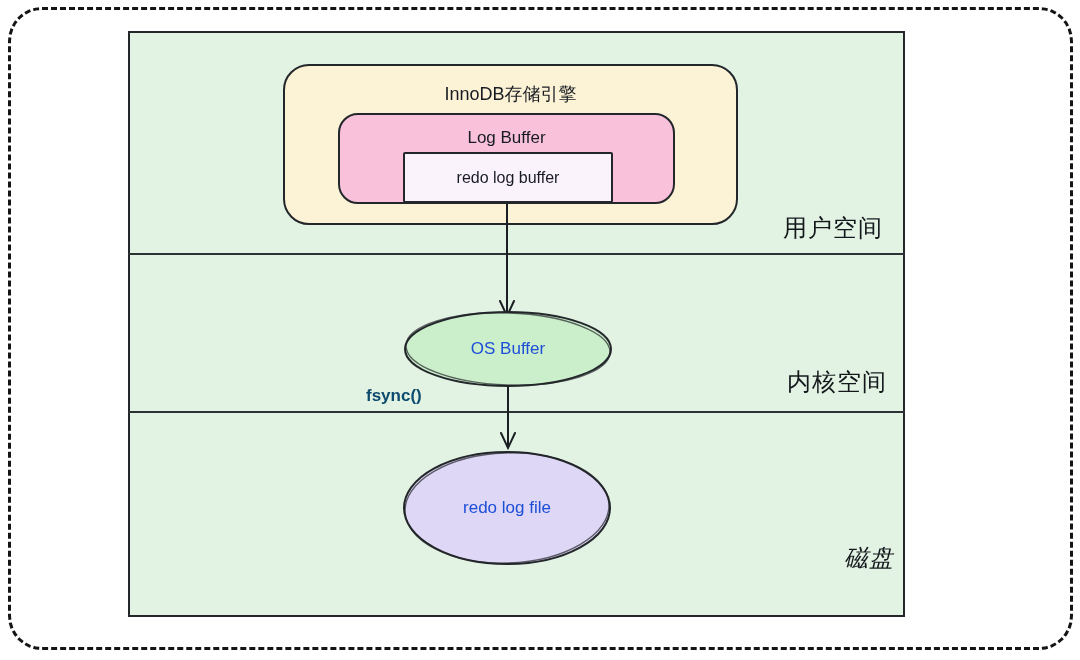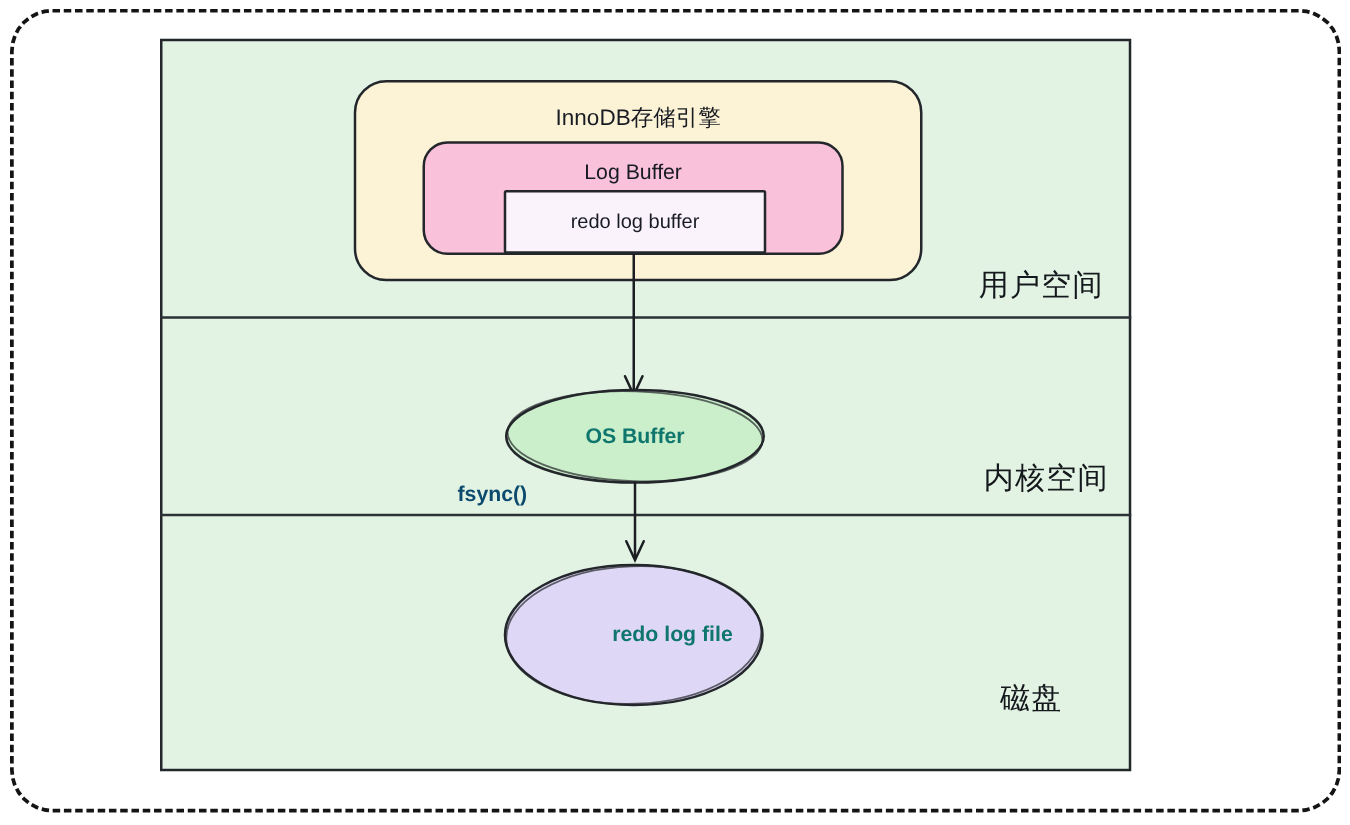--- a/index.html
+++ b/index.html
@@ -36,21 +36,21 @@
 
   .section-label {
     position: absolute;
     font-size: 24px;
     letter-spacing: 1px;
     color: #14181c;
     white-space: nowrap;
   }
   .section-label.user   { left: 783px; top: 212px; }
   .section-label.kernel { left: 787px; top: 366px; }
-  .section-label.disk   { left: 800px; top: 542px; }
+  .section-label.disk   { left: 844px; top: 542px; font-style: italic; }
 
   .innodb-box {
     position: absolute; left: 283px; top: 64px;
     width: 455px; height: 161px;
     background: #fcf2d6;
     border: 2px solid #23272b;
     border-radius: 26px;
   }
   .innodb-title {
     position: absolute; left: 0; top: 16px; width: 100%;
@@ -82,24 +82,24 @@
   }
 
   svg.overlay {
     position: absolute; left: 0; top: 0;
     width: 1080px; height: 660px;
     pointer-events: none;
   }
 
   .ellipse-label {
     position: absolute; width: 206px; text-align: center;
-    font-size: 17px; font-weight: 700; color: #0f766e;
+    font-size: 17px; font-weight: 400; color: #1d4ed8;
   }
   .ellipse-label.os   { left: 405px; top: 339px; }
-  .ellipse-label.file { left: 404px; top: 498px; margin-left: 31px; }
+  .ellipse-label.file { left: 404px; top: 498px; }
 
   .fsync-label {
     position: absolute; left: 366px; top: 386px;
     font-size: 17px; font-weight: 600;
     color: #0c4a6e;
   }
 </style>
 </head>
 <body>
 

